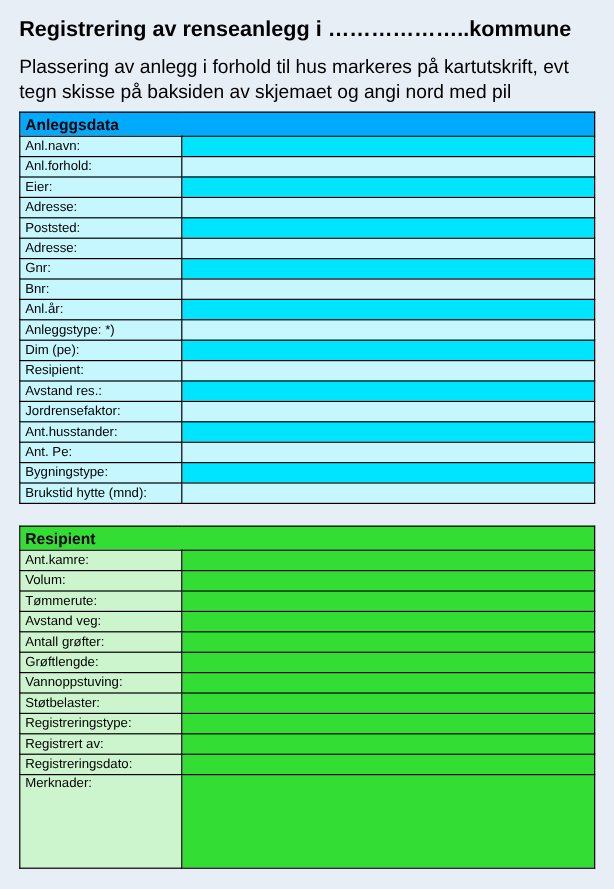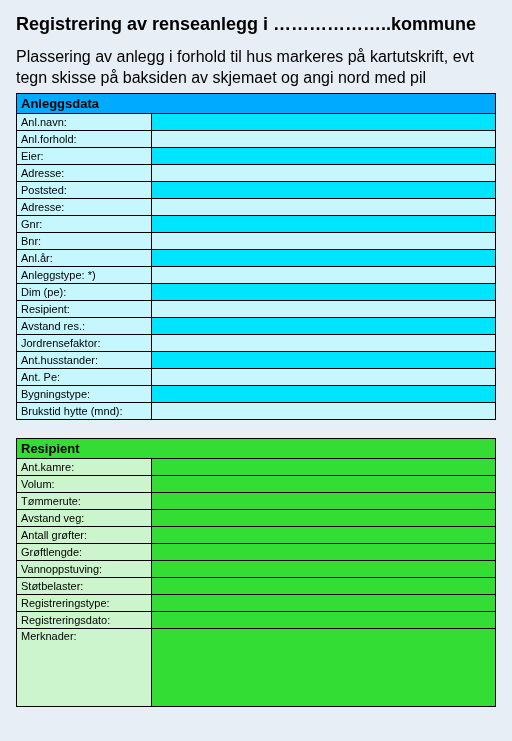--- a/index.html
+++ b/index.html
@@ -201,20 +201,24 @@
         <td class="value"></td>
       </tr>
       <tr class="">
         <td class="label">Støtbelaster:</td>
         <td class="value"></td>
       </tr>
       <tr>
         <td class="label">Registreringstype:</td>
         <td class="value"></td>
       </tr>
+      <tr class="">
+        <td class="label">Registrert av:</td>
+        <td class="value"></td>
+      </tr>
       <tr>
         <td class="label">Registreringsdato:</td>
         <td class="value"></td>
       </tr>
       <tr class="merk-row">
         <td class="label">Merknader:</td>
         <td class="value"></td>
       </tr>
     </tbody>
 </table>

